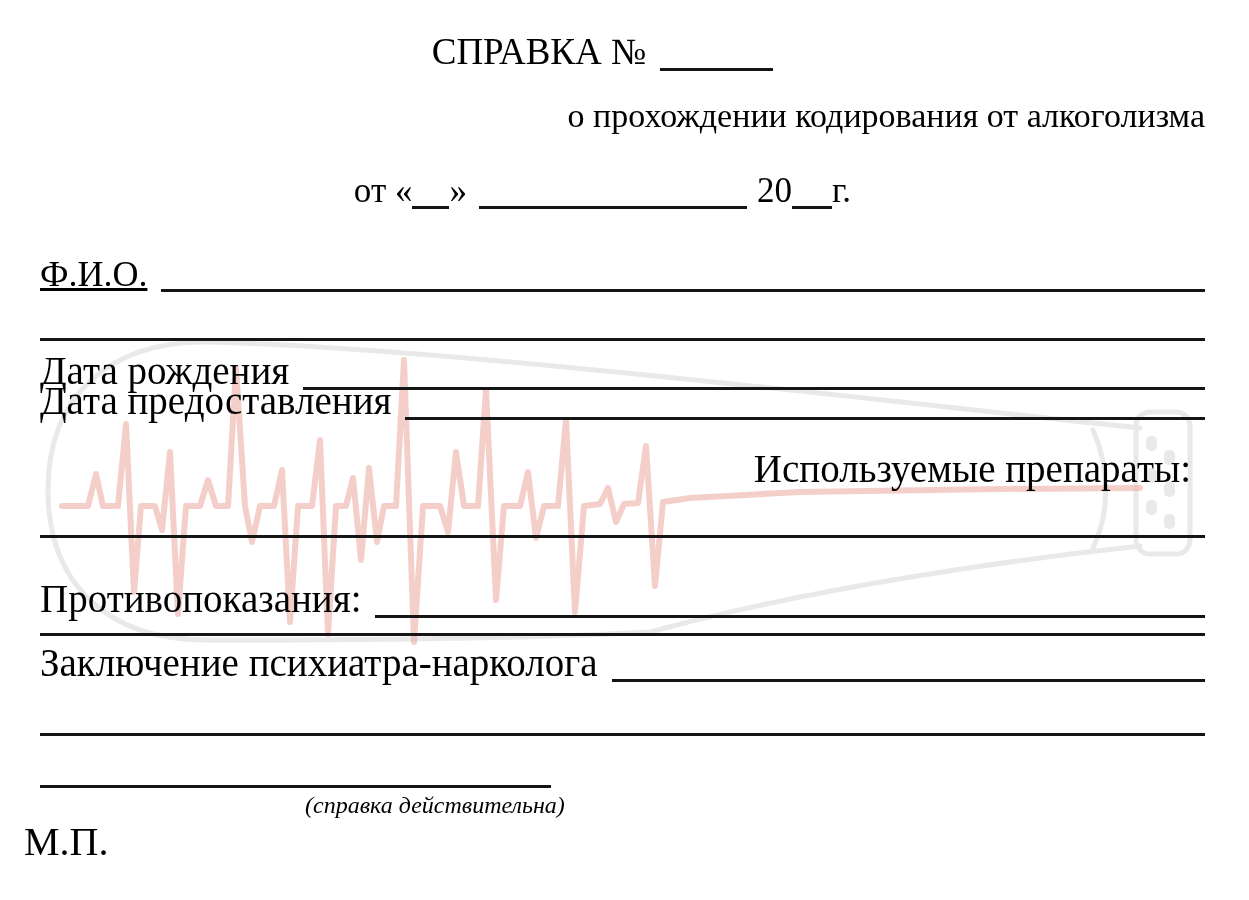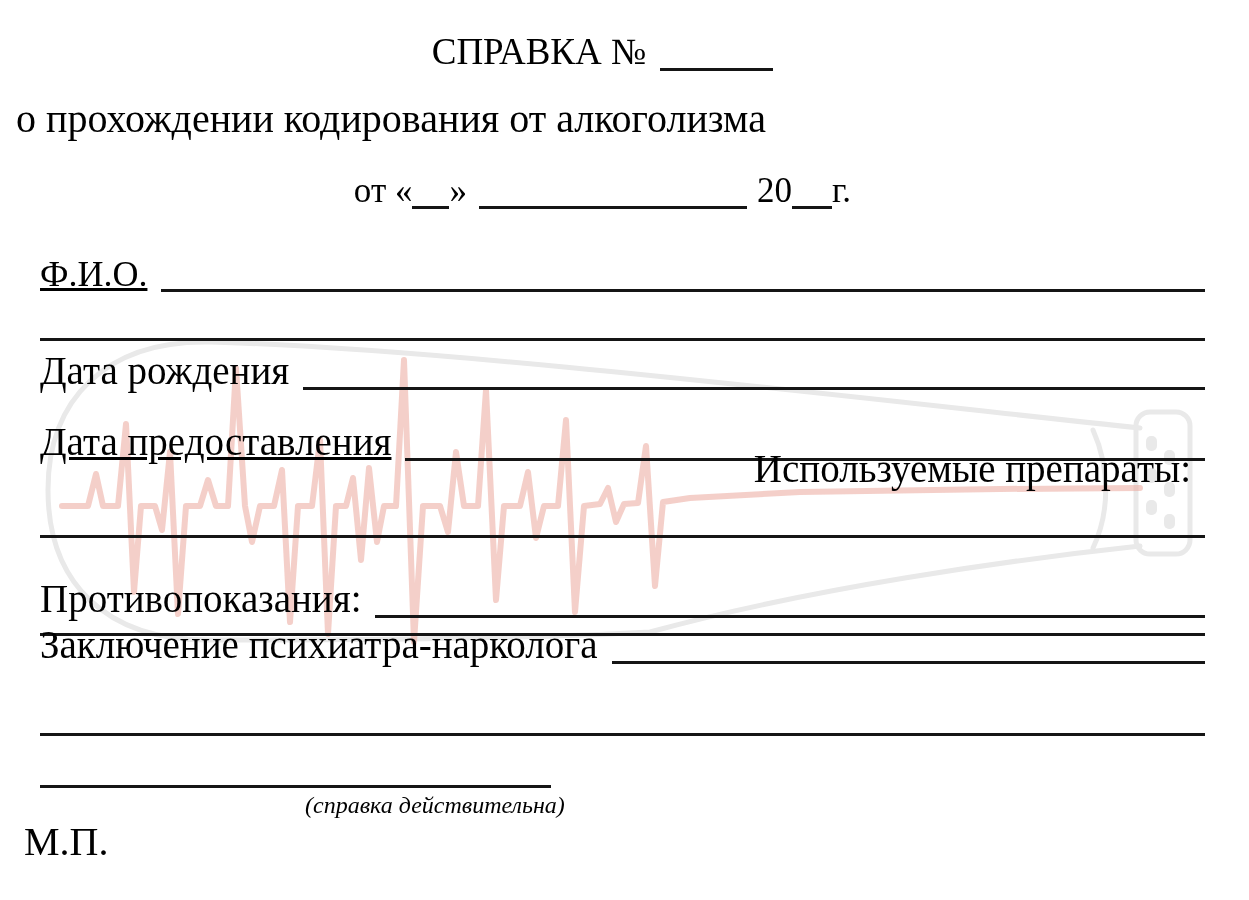--- a/index.html
+++ b/index.html
@@ -7,43 +7,43 @@
     position:relative;
     width:1249px;height:900px;
     background:#ffffff;
     font-family:"Liberation Serif","DejaVu Serif",serif;
     color:#000000;
     overflow:hidden;
   }
   .wm{position:absolute;left:0;top:0;z-index:0;}
   .content{position:absolute;left:0;top:0;width:1249px;height:900px;z-index:1;}
   .title-line{position:absolute;left:0;right:44px;top:32px;text-align:center;font-size:37px;line-height:1.1;white-space:nowrap;}
-  .subtitle{position:absolute;left:16px;right:44px;top:97px;text-align:left;font-size:40px;line-height:1.1;white-space:nowrap;}
+  .subtitle{position:absolute;left:16px;right:44px;top:97px;text-align:right;font-size:34px;line-height:1.1;white-space:nowrap;}
   .dateline{position:absolute;left:0;right:44px;top:164px;text-align:center;font-size:35px;line-height:1.1;white-space:nowrap;margin-top:8px;}
 
   .blank{display:inline-block;border-bottom:3px solid #151515;height:2px;margin-bottom:-7px;}
   .w113{width:113px;margin-left:14px;}
   .w37{width:37px;}
   .w268{width:268px;margin-left:12px;margin-right:10px;}
   .w40{width:40px;}
 
   
   .row{position:absolute;left:40px;right:44px;height:40px;display:flex;align-items:flex-end;}
   .label{font-size:39px;line-height:1;white-space:nowrap;padding-right:14px;}
   .label-big{font-size:36px;text-decoration:underline;}
   .fill{flex:1;border-bottom:3px solid #151515;height:0;}
   .r-fio{top:252px;}
   .r-line1{top:301px;}
   .r-birth{top:350px;}
-  .r-prov{top:421px;text-decoration:underline;}
+  .r-prov{top:380px;}
   .r-drugs{top:449px;flex-direction:column;}
   .r-line2{top:498px;}
   .r-contra{top:578px;}
   .r-line3{top:596px;}
-  .r-concl{top:624px;}
+  .r-concl{top:642px;}
   .r-line4{top:696px;}
   .r-short{top:748px;right:auto;width:511px;}
 
   .validity-note{position:absolute;left:305px;top:792px;font-size:24px;line-height:1.1;font-style:italic;}
   .stamp{position:absolute;left:24px;top:820px;font-size:40px;line-height:1.1;}
 </style>
 </head>
 <body>
 
 <div class="doc">

